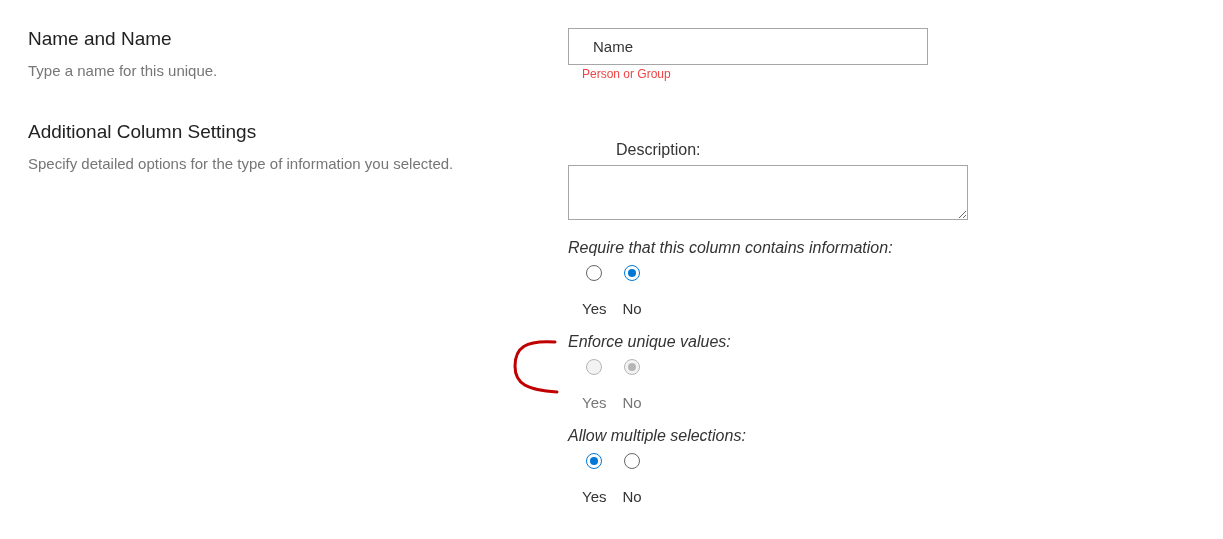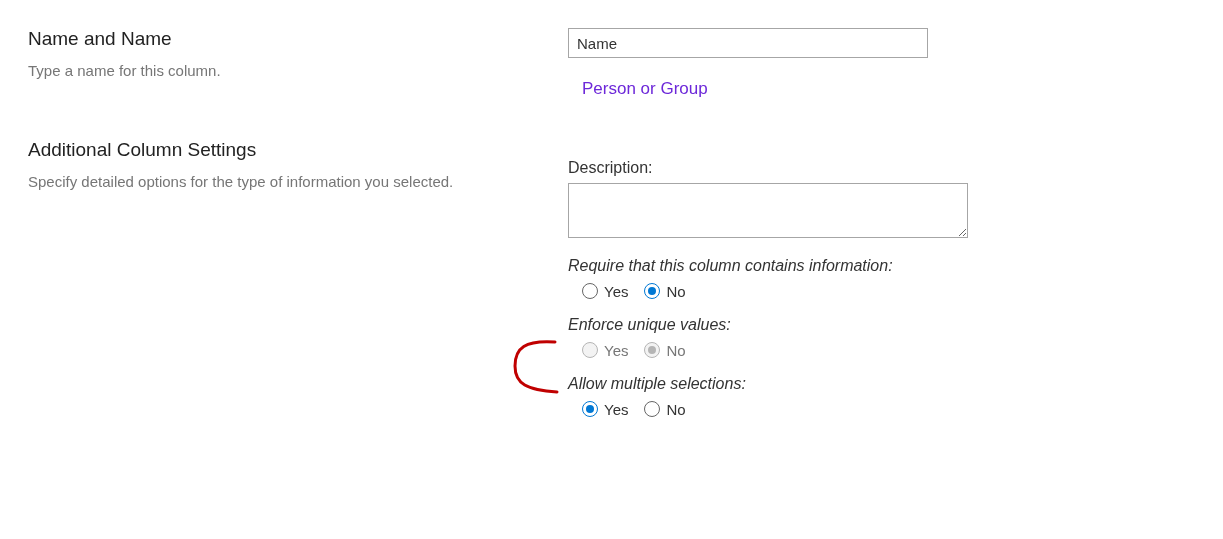--- a/index.html
+++ b/index.html
@@ -37,36 +37,36 @@
       line-height: 1.4;
     }
     .field-label {
       font-size: 16px;
       color: #333;
       margin-bottom: 6px;
       margin-top: 0;
     }
     .text-input {
       width: 360px;
-      height: 30px;
+      height: 37px;
       border: 1px solid #a6a6a6;
-      padding: 3px 8px;
+      padding: 3px 24px;
       font-family: inherit;
       font-size: 15px;
       color: #333;
     }
     .info-text {
       font-size: 16px;
       color: #333;
       margin-top: 14px;
     }
     .info-value {
-      font-size: 17px;
-      color: #6d28d9;
-      margin-top: 21px;
+      font-size: 12px;
+      color: #ef4444;
+      margin-top: 2px;
       padding-left: 14px;
     }
     textarea.desc {
       width: 400px;
       height: 55px;
       border: 1px solid #a6a6a6;
       font-family: inherit;
       font-size: 15px;
       padding: 4px;
       resize: both;
@@ -79,25 +79,26 @@
     }
     .radios {
       margin-top: 8px;
       padding-left: 14px;
       display: flex;
       align-items: center;
       gap: 16px;
     }
     .radio-opt {
       display: inline-flex;
-      align-items: flex-start;
-      gap: 6px;
+      align-items: center;
+      gap: 19px;
       font-size: 15px;
       color: #333;
       cursor: pointer;
+      flex-direction: column;
     }
     .radio-opt.disabled {
       color: #767676;
       cursor: default;
     }
     .radio-circle {
       width: 16px;
       height: 16px;
       border: 1.5px solid #666;
       border-radius: 50%;
@@ -134,35 +135,35 @@
       position: absolute;
       pointer-events: none;
     }
   </style>
 </head>
 <body>
 
 <div class="row">
   <div class="left">
     <div class="section-title">Name and Name</div>
-    <div class="section-desc">Type a name for this column.</div>
+    <div class="section-desc">Type a name for this unique.</div>
   </div>
   <div class="right">
     <input type="text" class="text-input" value="Name" style="">
     <div class="info-value">Person or Group</div>
   </div>
 </div>
 
 <div class="row" style="margin-bottom:0;">
   <div class="left">
     <div class="section-title">Additional Column Settings</div>
     <div class="section-desc">Specify detailed options for the type of information you selected.</div>
   </div>
   <div class="right">
-    <div class="field-label" style="margin-top:20px;">Description:</div>
+    <div class="field-label" style="margin-top:20px;margin-left:48px;">Description:</div>
     <textarea class="desc" style=""></textarea>
 
     <div class="question">Require that this column contains information:</div>
     <div class="radios">
       <label class="radio-opt">
         <span class="radio-circle"></span>
         <span>Yes</span>
       </label>
       <label class="radio-opt">
         <span class="radio-circle selected"></span>

